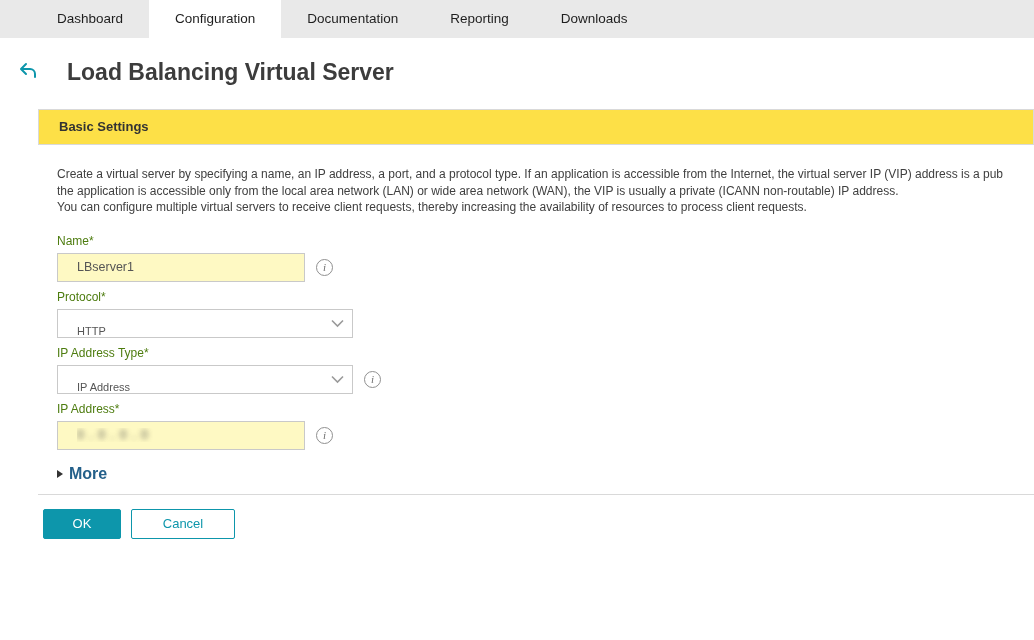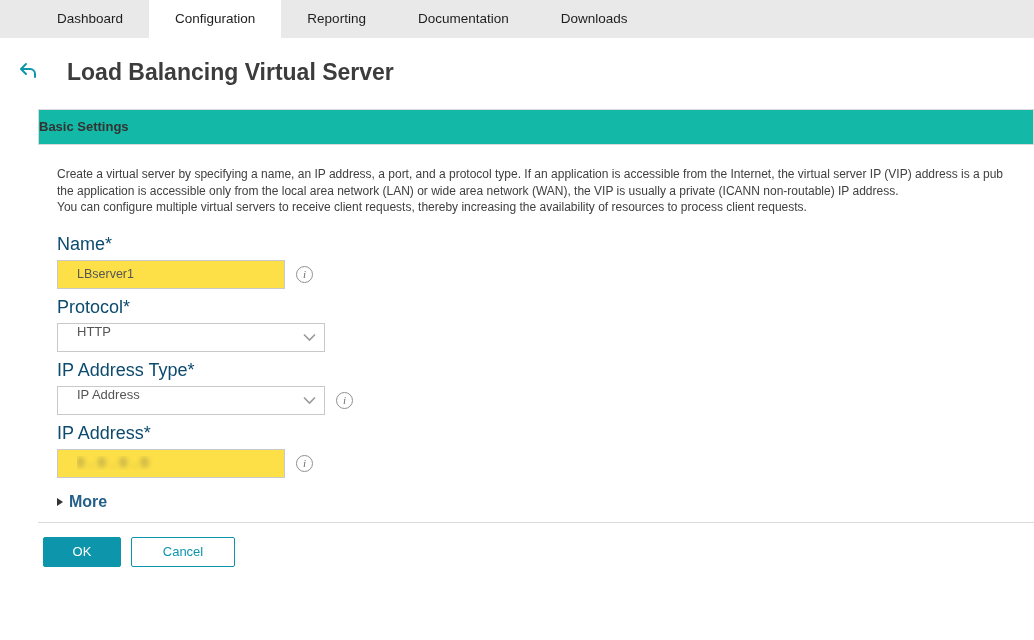--- a/index.html
+++ b/index.html
@@ -49,69 +49,70 @@
     font-weight: 700;
     color: #3c3c3c;
     margin-left: 25px;
     white-space: nowrap;
   }
 
   
   .panel { margin: 23px 0 0 38px; }
   .panel-header {
     border: 1px solid var(--border);
-    background: #14b8a6;
+    background: #fde047;
     height: 36px;
     line-height: 34px;
+    padding-left: 20px;
     font-size: 13px;
     font-weight: bold;
     color: #333;
   }
   .panel-body {
     padding: 21px 0 0 19px;
     border-bottom: 1px solid var(--border);
   }
   .desc-line {
     font-size: 12px;
     line-height: 16.5px;
     color: #404040;
     white-space: nowrap;
   }
 
   
   .field { margin-top: 8px; }
   .field.first { margin-top: 18px; }
-  .field-label { font-size: 18px; color: #0c4a6e; margin-bottom: 5px; }
+  .field-label { font-size: 12px; color: #4d7c0f; margin-bottom: 5px; }
   .input-row { display: flex; align-items: center; }
   .text-input {
-    width: 228px;
+    width: 248px;
     height: 29px;
     border: 1px solid var(--input-border);
     padding: 0 8px 0 19px;
     font-size: 12.5px;
     color: #555;
     font-family: "Liberation Sans", sans-serif;
-    background: #fde047;
+    background: #fef9c3;
     outline: none;
   }
   .text-input.masked {
     color: transparent;
     text-shadow: 0 0 5px rgba(80,80,80,0.9);
     letter-spacing: 1px;
   }
   .select-box {
     position: relative;
-    width: 268px;
+    width: 296px;
     height: 29px;
     border: 1px solid var(--input-border);
     background: #fff;
     display: flex;
-    align-items: flex-start;
+    align-items: flex-end;
     padding-left: 19px;
-    font-size: 13px;
+    font-size: 11px;
     color: #555;
     cursor: pointer;
   }
   .chevron {
     position: absolute;
     right: 8px;
     top: 9px;
     line-height: 0;
   }
   .info-icon {
@@ -176,22 +177,22 @@
     border: 1px solid var(--teal);
     color: var(--teal);
   }
 </style>
 </head>
 <body>
 
 <div class="navbar">
   <div class="nav-tab">Dashboard</div>
   <div class="nav-tab active">Configuration</div>
+  <div class="nav-tab">Documentation</div>
   <div class="nav-tab">Reporting</div>
-  <div class="nav-tab">Documentation</div>
   <div class="nav-tab">Downloads</div>
 </div>
 
 <div class="title-row">
   <div class="back-btn">
     <span style="line-height:0;">
       <svg width="24" height="24" viewBox="0 0 24 24" fill="none" stroke="#0d96ab" stroke-width="2" stroke-linecap="round" stroke-linejoin="round">
         <path d="M19 17 v-3 a5 5 0 0 0 -5 -5 H6"></path>
         <path d="M10 4 L5 9 L10 14"></path>
       </svg>

